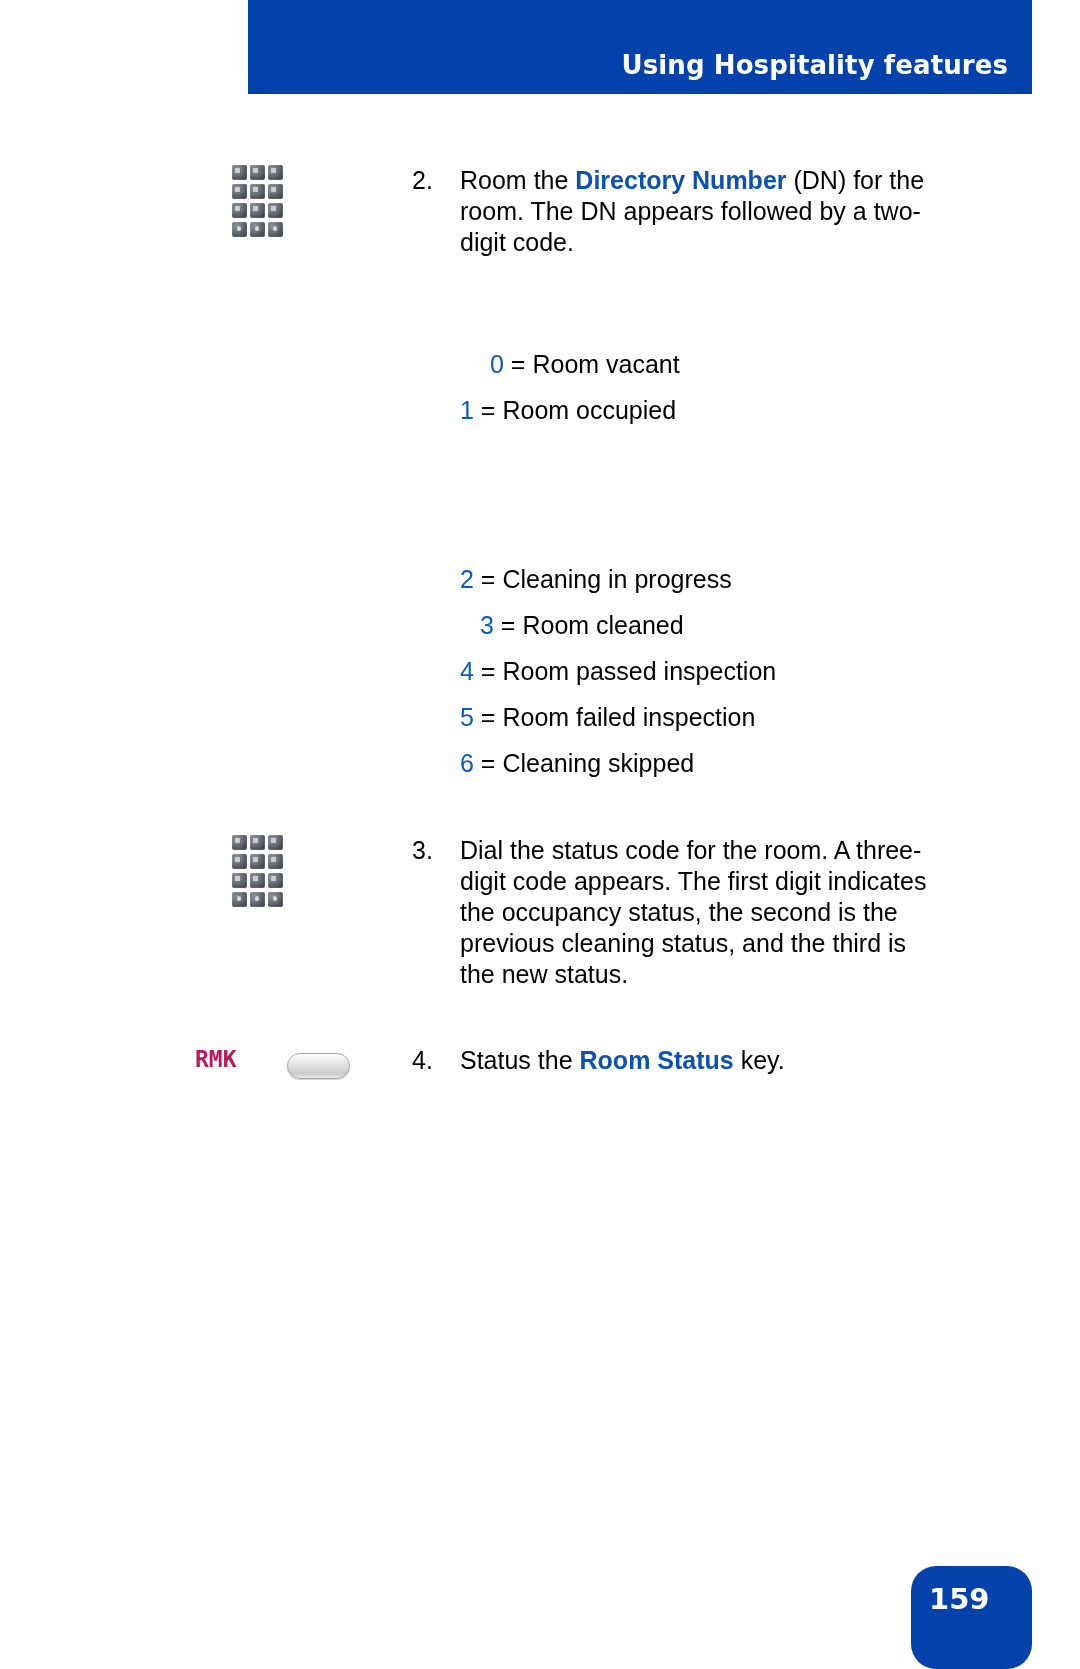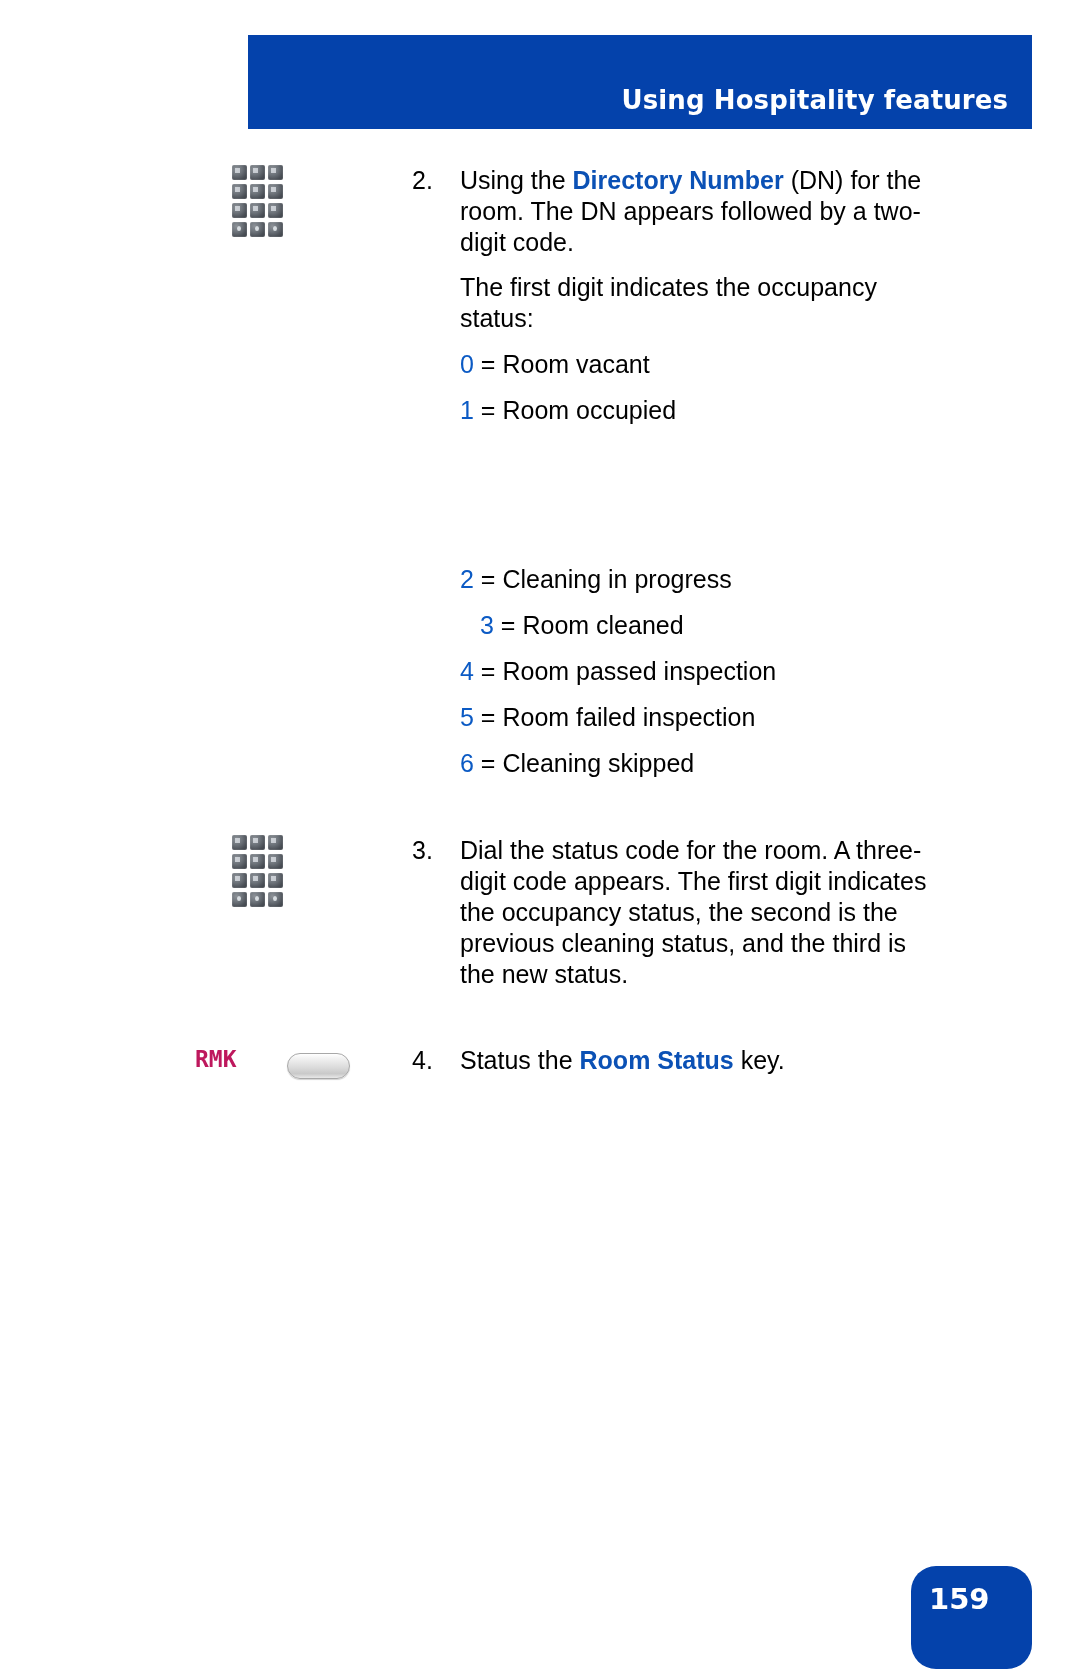--- a/index.html
+++ b/index.html
@@ -18,21 +18,20 @@
 
   
   .header-banner {
     position: absolute;
     left: 248px;
     top: 0;
     width: 784px;
     height: 94px;
     background: #0442ab;
     box-sizing: border-box;
-    margin-top: 35px;
   }
   .header-title {
     position: absolute;
     right: 24px;
     bottom: 14px;
     color: #ffffff;
     font-size: 26px;
     font-weight: bold;
     letter-spacing: 0.1px;
     white-space: nowrap;
@@ -192,26 +191,25 @@
     <span class="key"></span>
     <span class="key"></span>
     <span class="key"></span>
     <span class="key r4"></span>
     <span class="key r4"></span>
     <span class="key r4"></span>
   </div>
 
   <div class="step" style="top:165px;">
     <div class="step-num">2.</div>
-    <div class="step-body"><span>Using the </span><span class="blue-bold">Directory Number</span><span> (DN) for the room. The DN appears followed by a two-digit code.</span></div>
-  </div>
-
-  <div class="para" style="top:272px;">The first digit indicates the occupancy status:</div>
-
-  <div class="kv" style="top:349px;">
+    <div class="step-body"><span>Room the </span><span class="blue-bold">Directory Number</span><span> (DN) for the room. The DN appears followed by a two-digit code.</span></div>
+  </div>
+
+
+  <div class="kv" style="top:349px;margin-left:30px;">
     <span class="num">0</span>
     <span class="eq">=</span>
     <span>Room vacant</span>
   </div>
   <div class="kv" style="top:395px;">
     <span class="num">1</span>
     <span class="eq">=</span>
     <span>Room occupied</span>
   </div>
 

